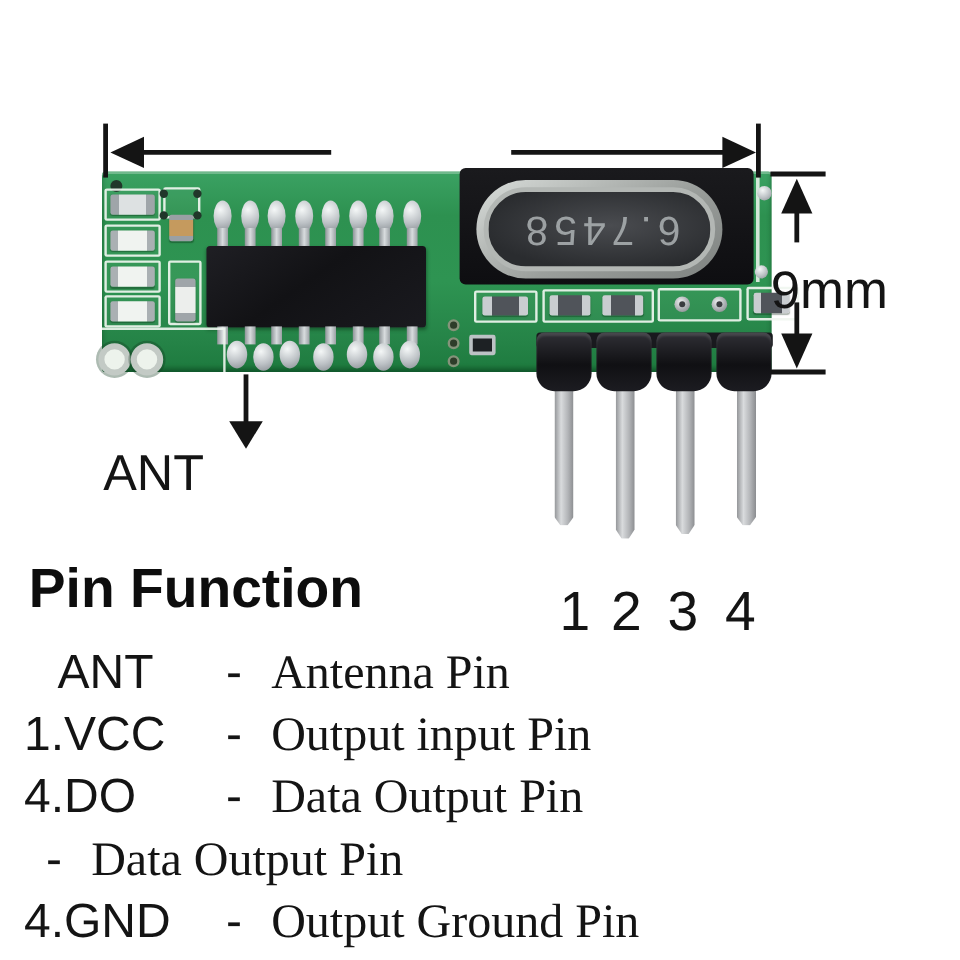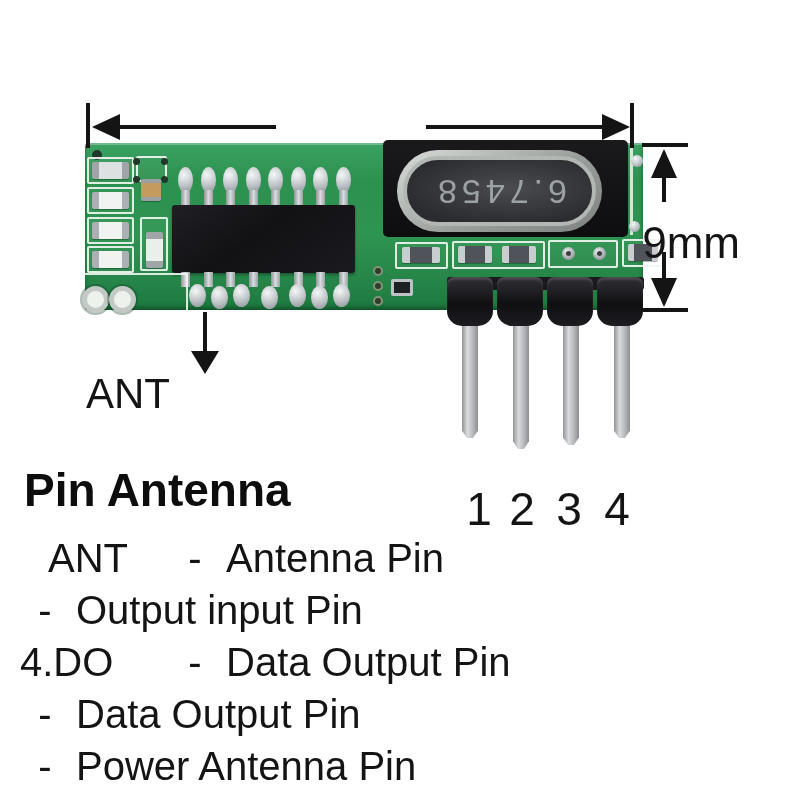--- a/index.html
+++ b/index.html
@@ -18,21 +18,21 @@
 
   .pin-num { position:absolute; z-index:6; top:482px; width:40px; text-align:center; font-size:46px; color:#141414; }
 
   #pfhead { position:absolute; left:24px; top:463px; z-index:6; font-size:46px; font-weight:bold; color:#0d0d0d; }
 
   .pf-list { position:absolute; left:20px; top:536px; width:640px; z-index:6; }
   .pf-row  { display:flex; align-items:baseline; height:52px; font-size:40px; color:#141414; }
   .pf-label{ width:150px; }
   .pf-row.indent .pf-label { text-indent:28px; }
   .pf-dash { width:50px; text-align:center; }
-  .pf-desc { padding-left:6px; white-space:nowrap; }
+  .pf-desc { padding-left:6px; white-space:nowrap;font-family:Liberation Serif, serif; }
 
   
   .pcb { position:absolute; left:85px; top:143px; width:558px; height:167px; z-index:2;
          background:linear-gradient(180deg,#3ba263 0%,#2d9150 22%,#2e9452 55%,#258347 85%,#1d7a3e 100%);
          border-radius:3px; box-shadow: inset 0 2px 0 rgba(255,255,255,.28), inset 0 -3px 4px rgba(0,40,15,.45);
   }
   .pcb * { position:absolute; }
 
   .sbox { border:2px solid rgba(240,246,240,.92); border-radius:2px; background:rgba(255,255,255,.04); }
   .comp  { border-radius:2px; background:linear-gradient(90deg,#9fa5a9 0 20%,#dde1e2 20% 80%,#9fa5a9 80%); box-shadow:0 1px 1px rgba(0,30,10,.35); }
@@ -101,43 +101,45 @@
   </svg>
 
   <div id="dim9" class="dim-text">9mm</div>
   <div id="antlbl" class="dim-text">ANT</div>
 
   <div class="pin-num" style="left:459px;">1</div>
   <div class="pin-num" style="left:502px;">2</div>
   <div class="pin-num" style="left:549px;">3</div>
   <div class="pin-num" style="left:597px;">4</div>
 
-  <div id="pfhead">Pin Antenna</div>
+  <div id="pfhead">Pin Function</div>
   <div class="pf-list">
     <div class="pf-row indent">
       <span class="pf-label">ANT</span>
       <span class="pf-dash">-</span>
       <span class="pf-desc">Antenna Pin</span>
     </div>
     <div class="pf-row">
+      <span class="pf-label">1.VCC</span>
       <span class="pf-dash">-</span>
       <span class="pf-desc">Output input Pin</span>
     </div>
     <div class="pf-row">
       <span class="pf-label">4.DO</span>
       <span class="pf-dash">-</span>
       <span class="pf-desc">Data Output Pin</span>
     </div>
     <div class="pf-row">
       <span class="pf-dash">-</span>
       <span class="pf-desc">Data Output Pin</span>
     </div>
     <div class="pf-row">
-      <span class="pf-dash">-</span>
-      <span class="pf-desc">Power Antenna Pin</span>
+      <span class="pf-label">4.GND</span>
+      <span class="pf-dash">-</span>
+      <span class="pf-desc">Output Ground Pin</span>
     </div>
   </div>
 
   <div class="pin" style="left:462px; top:318px; height:120px;"></div>
   <div class="pin" style="left:513px; top:318px; height:131px;"></div>
   <div class="pin" style="left:563px; top:318px; height:127px;"></div>
   <div class="pin" style="left:614px; top:318px; height:120px;"></div>
 
   <div class="pcb">
 

